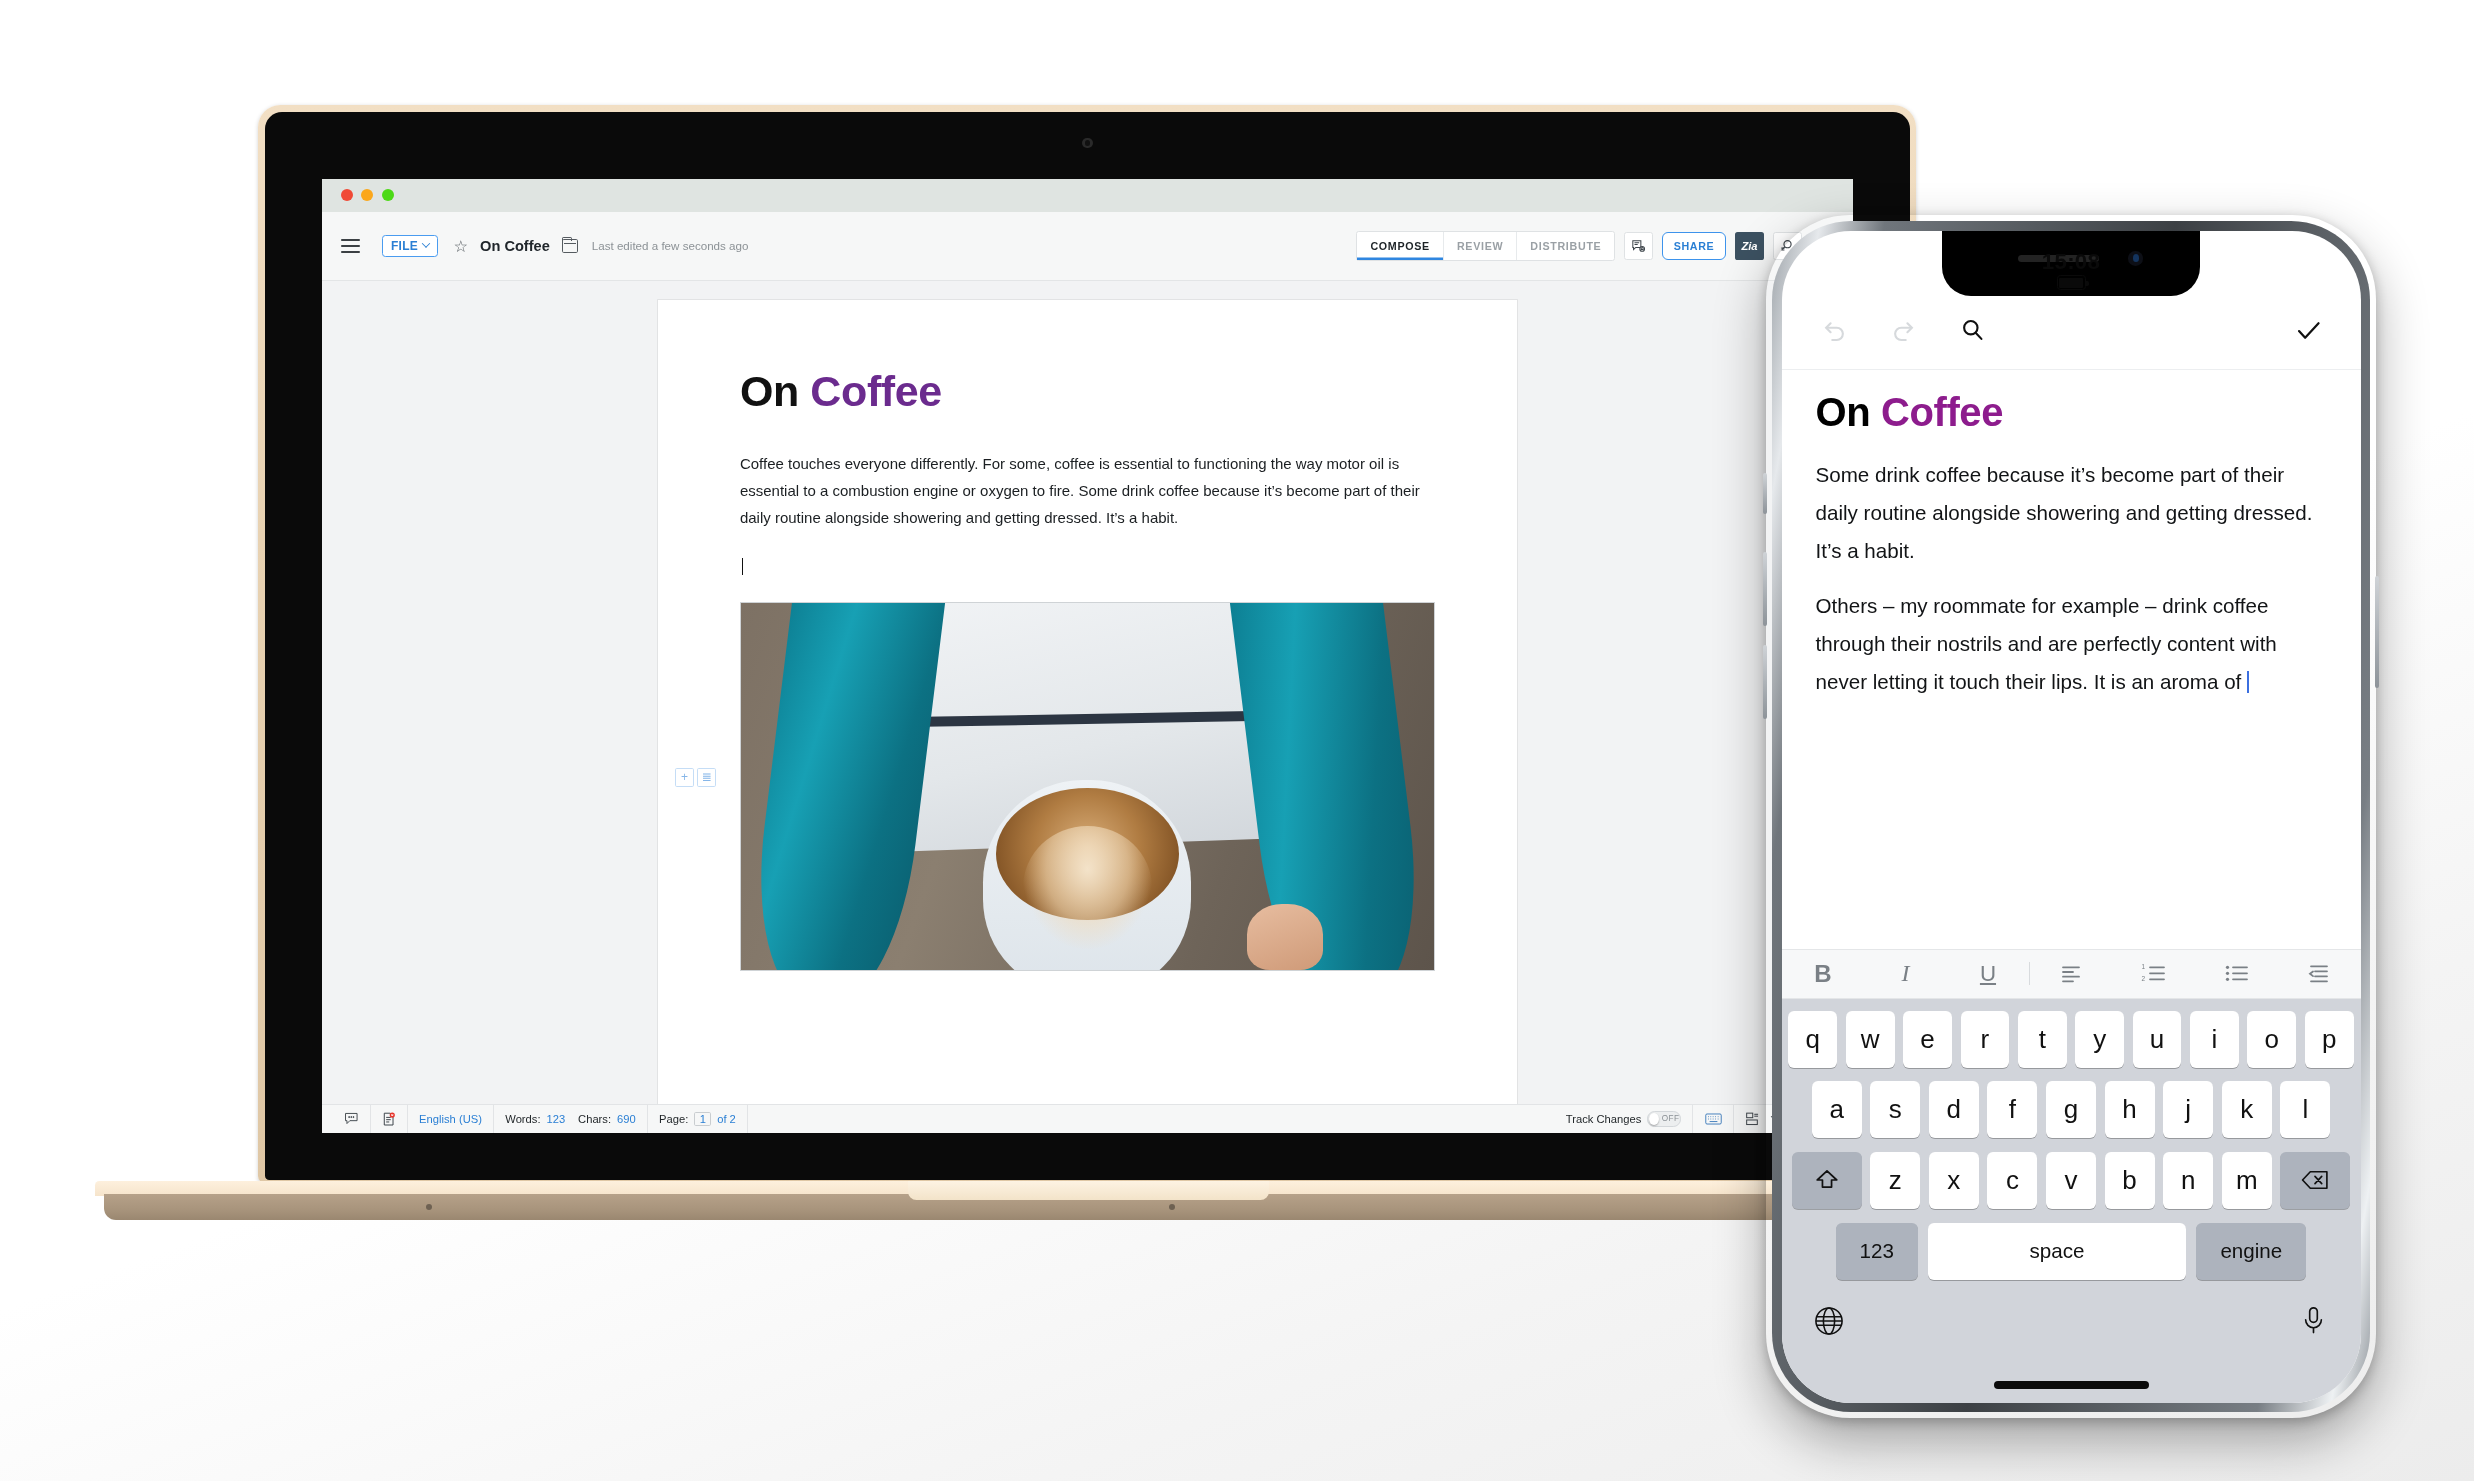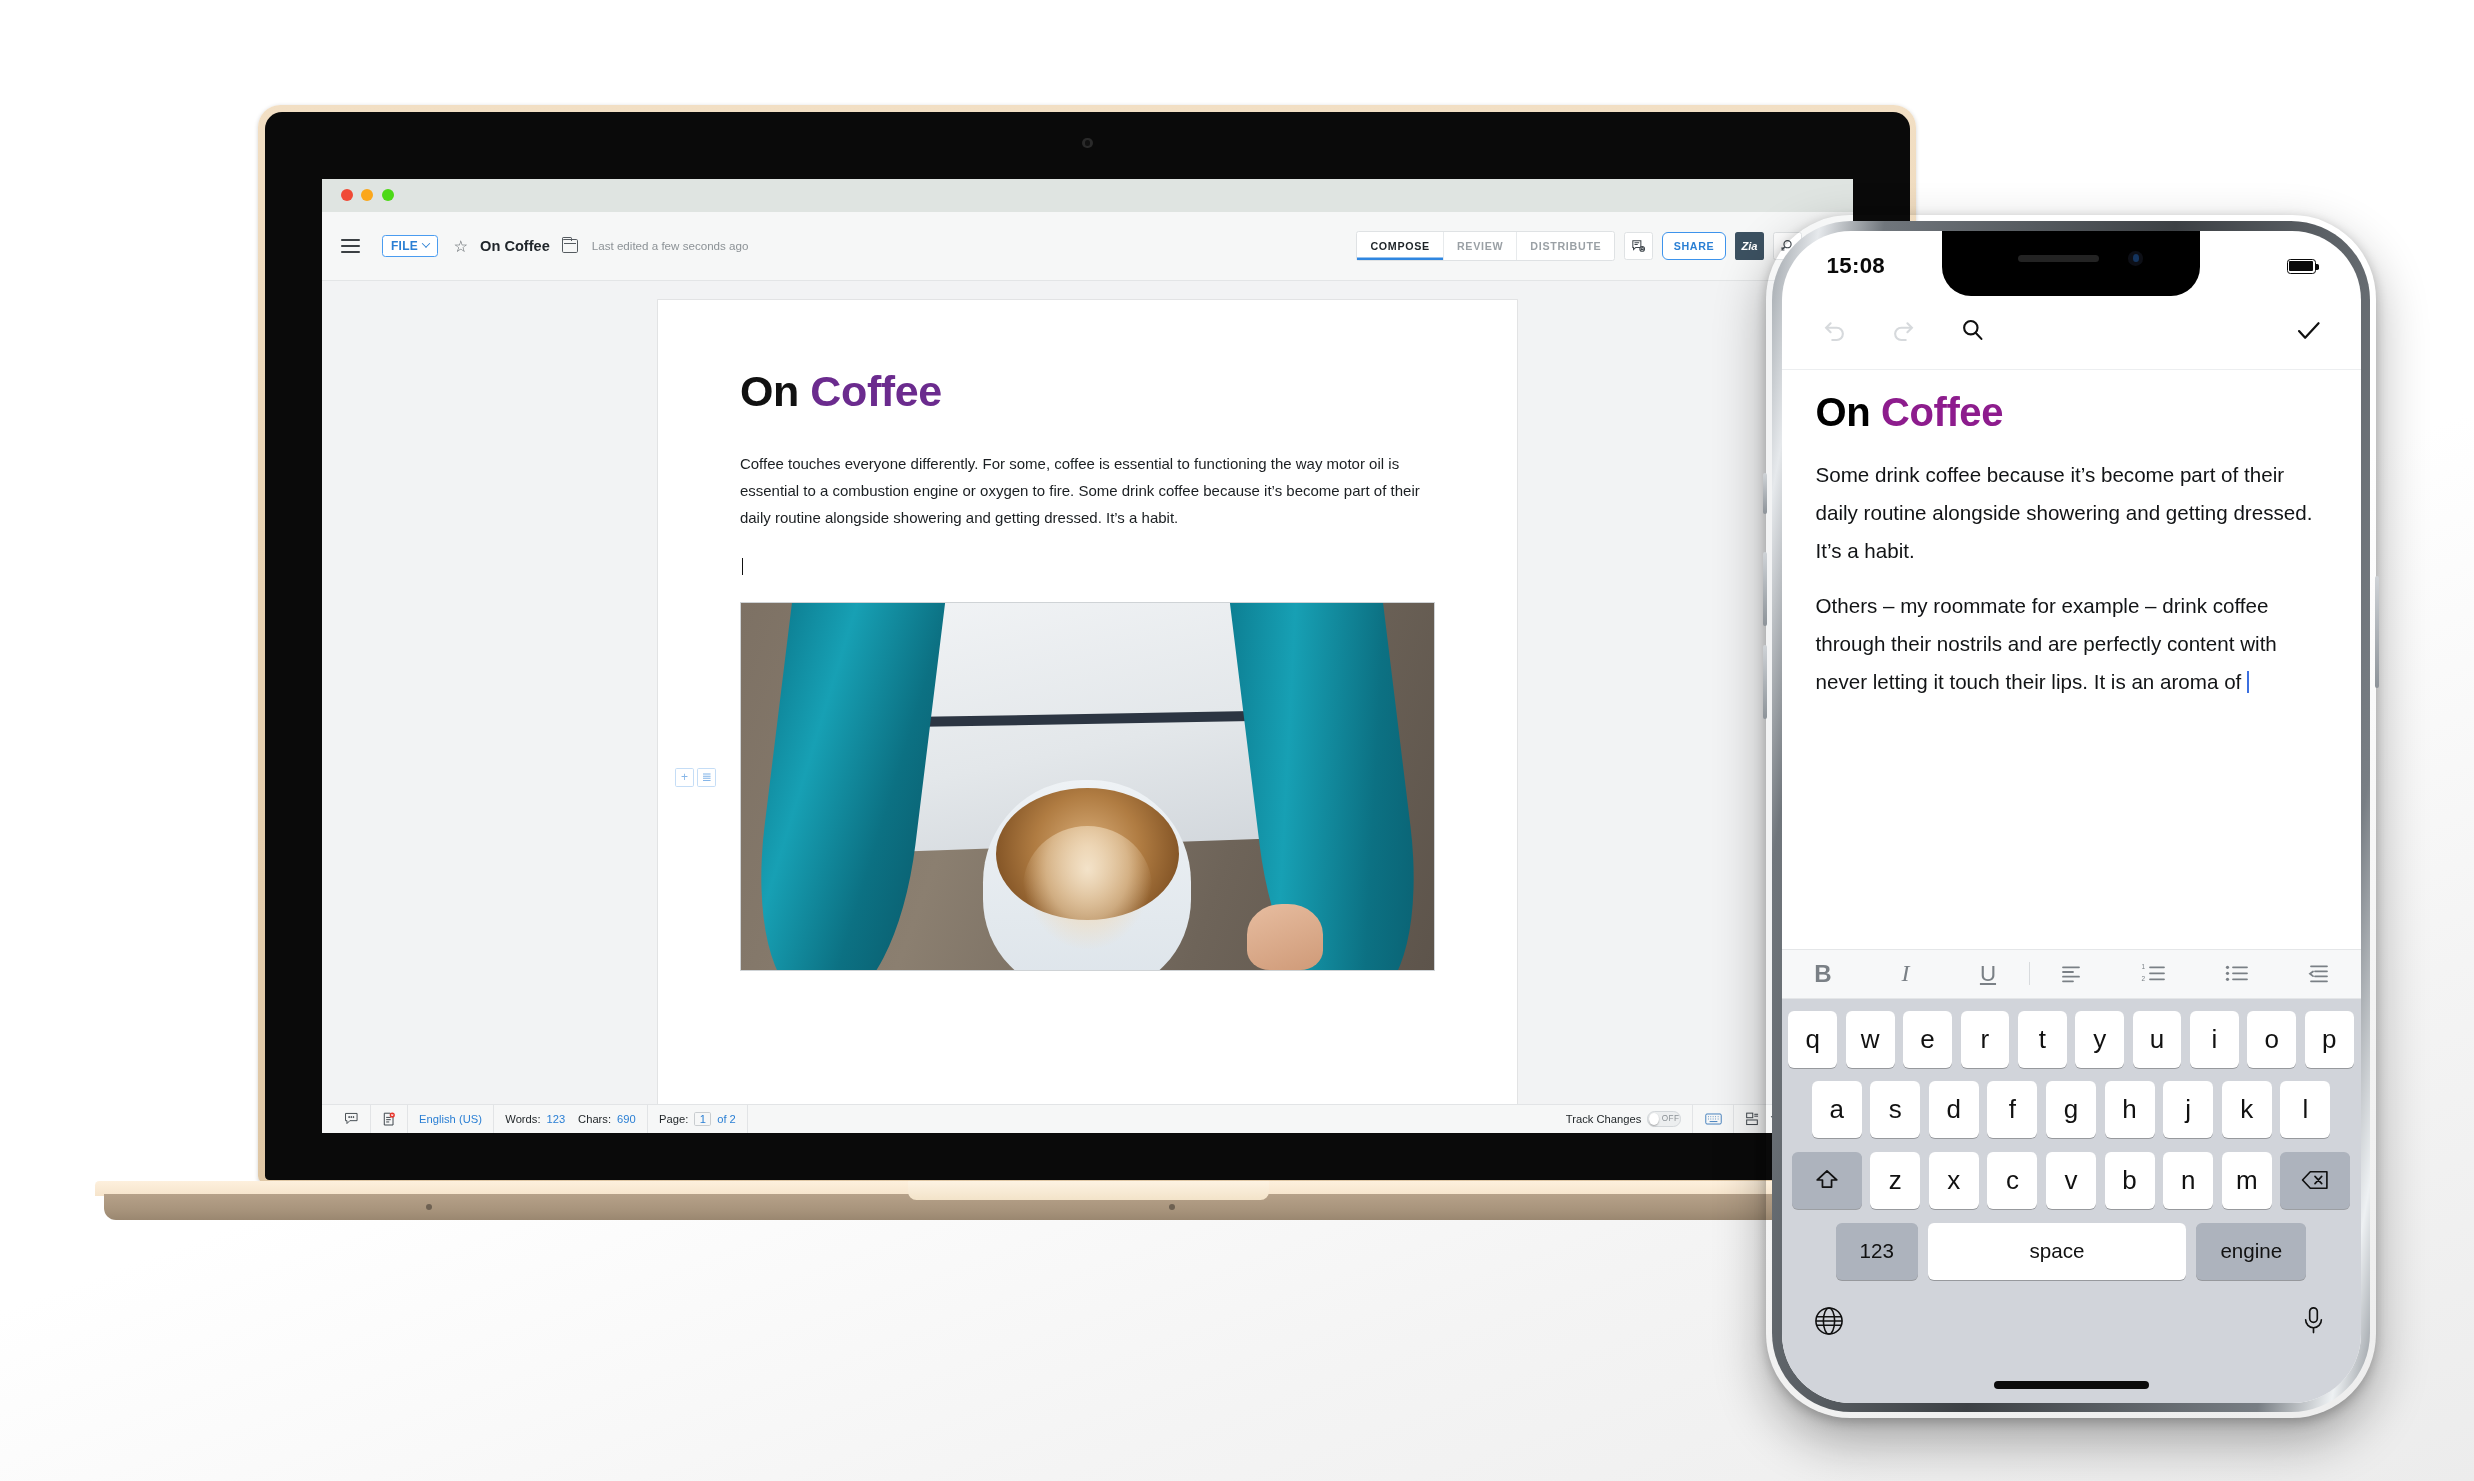--- a/index.html
+++ b/index.html
@@ -129,22 +129,22 @@
   .phone-screen { position:absolute; left:15.5px; top:15.5px; right:15.5px; bottom:15.5px;
     background:#ffffff; border-radius: 69px; overflow:hidden; }
   .notch { position:absolute; left:50%; margin-left:-129px; top:0; width:258px; height:65px;
     background:#000; border-radius: 0 0 29px 29px; z-index:5; }
   .speaker { position:absolute; left:50%; margin-left:-53px; top:24px; width:81px; height:7.7px;
     border-radius:4.3px; background:#232323; }
   .frontcam { position:absolute; right:57px; top:20.6px; width:14.6px; height:14.6px; border-radius:50%;
     background:#0d0f16; }
   .frontcam::after { content:""; position:absolute; left:4.3px; top:3.4px; width:6px; height:7.7px;
     border-radius:50%; background:#14345e; }
-  .ph-status { position:absolute; top:0; left:0; right:0; height:65px; display:flex;
-    align-items:center; justify-content:space-between; padding: 6.9px 45px 0 45px; z-index:6; }
+  .ph-status { position:absolute; top:12px; left:0; right:0; height:65px; display:flex;
+    align-items:center; justify-content:flex-start; padding: 6.9px 45px 0 45px; z-index:6;flex-direction:column; }
   .ph-time { font-size:22.3px; font-weight:bold; color:#0a0a0a; letter-spacing:0.3px; }
   .battery { width:29px; height:14.6px; border:1.7px solid #0a0a0a; border-radius:3.4px; position:relative; padding:1.3px;}
   .battery i { display:block; width:100%; height:100%; background:#0a0a0a; border-radius:0.9px; }
   .battery::after { content:""; position:absolute; right:-4.3px; top:4.3px; width:2.6px; height:5.2px;
     border-radius:0 1.7px 1.7px 0; background:#0a0a0a; }
 
   .ph-toolbar { position:absolute; top:65px; left:0; right:0; height:74px; display:flex;
     align-items:center; padding: 0 38px; gap:40px; border-bottom:0.9px solid #eceef0; }
   .ph-doc { position:absolute; top:139px; left:0; right:0; bottom:454px; padding: 20.6px 34px 0 34px; overflow:hidden;}
   .ph-h1 { font-size:40px; font-weight:bold; letter-spacing:-0.4px; margin-bottom:20.6px; }

